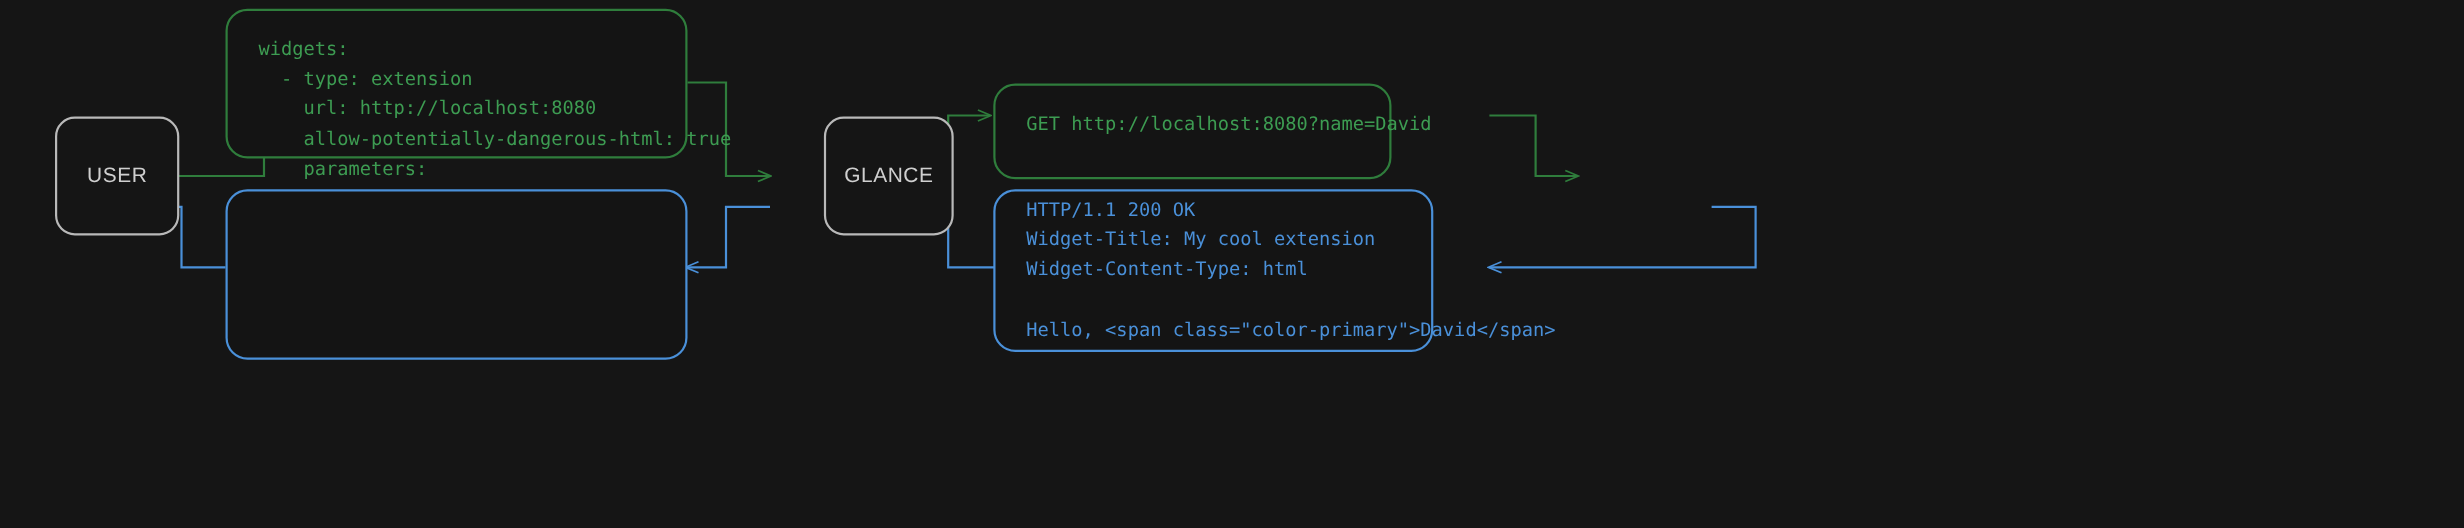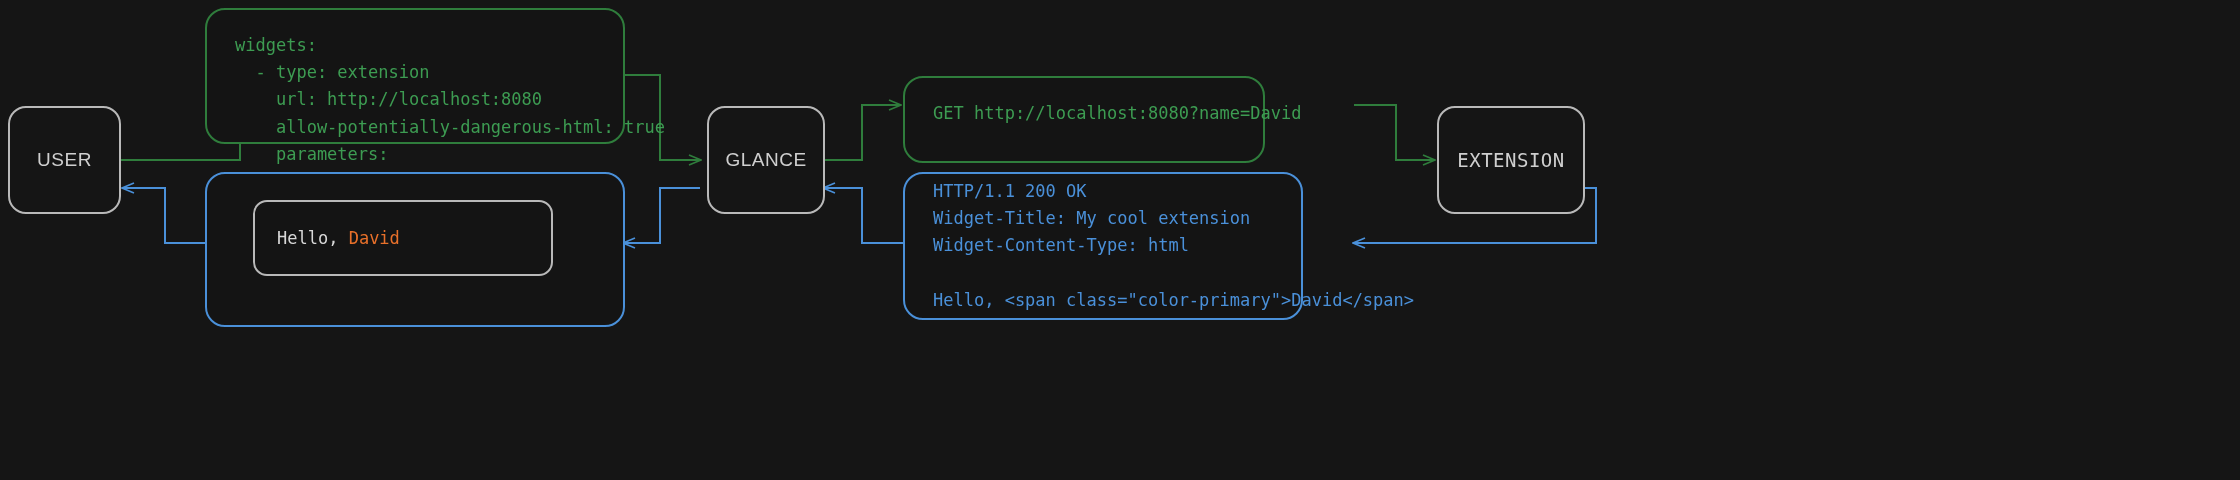--- a/index.html
+++ b/index.html
@@ -24,20 +24,21 @@
   }
   .node {
     position: absolute;
     border: 2px solid #b9b9b9;
     border-radius: 18px;
     background: #151515;
     display: flex;
     align-items: center;
     justify-content: center;
     box-sizing: border-box;
+    margin-left: 42px;
   }
   .node-label {
     color: #cfcfcf;
     font-size: 19px;
     letter-spacing: 0.5px;
   }
   .node-label.sans {
     font-family: "Liberation Sans", sans-serif;
   }
   .node-label.mono {
@@ -123,23 +124,20 @@
   </svg>
 
   <div class="node" style="left:8px; top:106px; width:113px; height:108px;">
     <span class="node-label sans">USER</span>
   </div>
 
   <div class="node" style="left:707px; top:106px; width:118px; height:108px;">
     <span class="node-label sans">GLANCE</span>
   </div>
 
-  <div class="node" style="left:1437px; top:106px; width:148px; height:108px;">
-    <span class="node-label mono">EXTENSION</span>
-  </div>
 
   <div class="codebox" style="left:205px; top:8px; width:420px; height:136px;">
     <pre class="code">widgets:
   - type: extension
     url: http://localhost:8080
     allow-potentially-dangerous-html: true
     parameters:
       name: David</pre>
   </div>
 
@@ -149,18 +147,15 @@
 
   <div class="codebox blue" style="left:903px; top:172px; width:400px; height:148px; display:flex; align-items:center;">
     <pre class="code blue">HTTP/1.1 200 OK
 Widget-Title: My cool extension
 Widget-Content-Type: html
 
 Hello, &lt;span class="color-primary"&gt;David&lt;/span&gt;</pre>
   </div>
 
   <div class="codebox widget" style="left:205px; top:172px; width:420px; height:155px;">
-    <div class="widget-inner">
-      <span class="widget-text">Hello, </span><span class="widget-text accent-name">David</span>
-    </div>
   </div>
 
 </div>
 
 </body></html>

